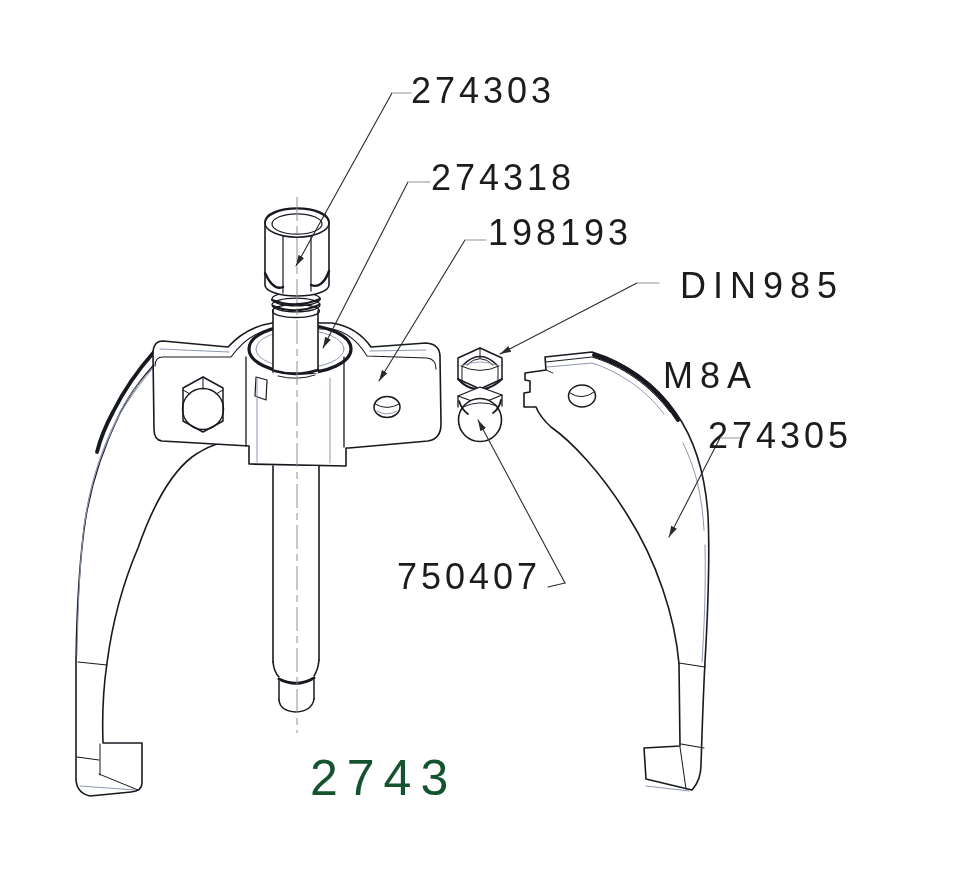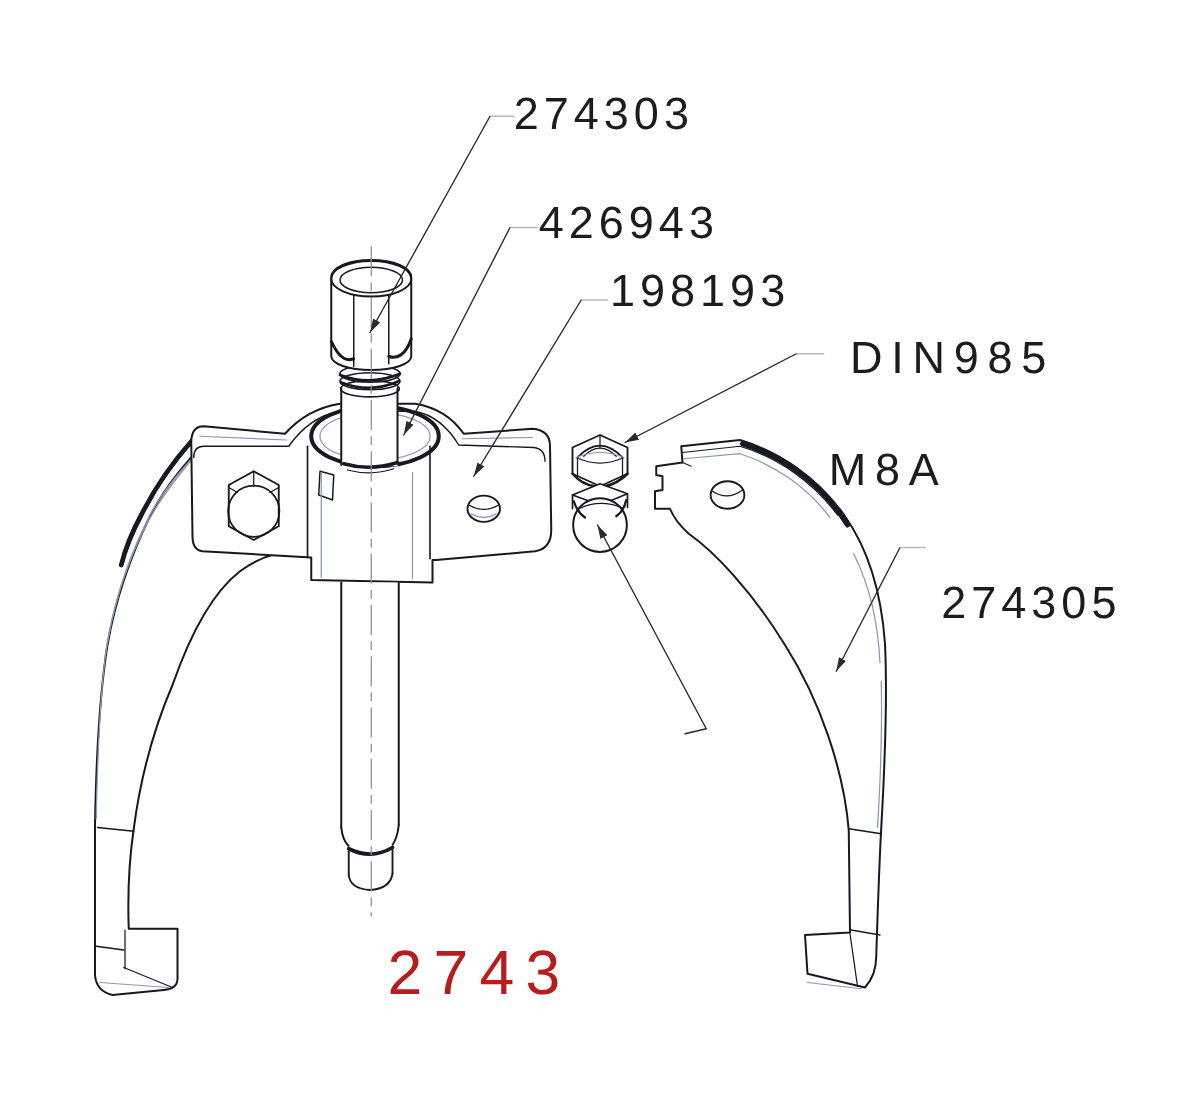--- a/index.html
+++ b/index.html
@@ -6,21 +6,21 @@
   .stage{
     position:relative;width:908px;height:878px;background:#ffffff;
     font-family:"Liberation Sans", sans-serif;overflow:hidden;padding-left:25px;
   }
   .stage svg{position:absolute;left:0;top:0;}
   .lbl{
     position:absolute;color:#1c1c1c;font-size:36px;letter-spacing:4px;
     line-height:38px;white-space:pre;font-weight:400;
   }
   .lbl.small-spaced{letter-spacing:7px;}
-  .lbl.title{font-size:50px;letter-spacing:9px;line-height:52px;color:#b91c1c;}
+  .lbl.title{font-size:50px;letter-spacing:9px;line-height:52px;color:#14532d;}
 </style>
 </head>
 <body>
 
 <div class="stage">
 
 <svg width="958" height="878" viewBox="0 0 958 878">
   <defs>
     <marker id="arw" markerUnits="userSpaceOnUse" markerWidth="12" markerHeight="8" refX="11" refY="4" orient="auto">
       <path d="M0,0.8 L11,4 L0,7.2 Z" fill="#2b2b2b"></path>
@@ -171,20 +171,21 @@
   <g fill="none" stroke-width="1.3" stroke-linecap="round" stroke="#b8b8b8">
     <path d="M393,93 L411,93"></path>
     <path d="M409,182 L430,182"></path>
     <path d="M466,240 L486,240"></path>
     <path d="M638,283 L659,283"></path>
     <path d="M721,438 L740,438"></path>
   </g>
 </svg>
 
 <div class="lbl" style="left:411px;top:72px;">274303</div>
-<div class="lbl" style="left:431px;top:159px;">426943</div>
+<div class="lbl" style="left:431px;top:159px;">274318</div>
 <div class="lbl" style="left:488px;top:214px;">198193</div>
 <div class="lbl small-spaced" style="left:680px;top:267px;">DIN985</div>
 <div class="lbl small-spaced" style="left:663px;top:322px;margin-top:35px;">M8A</div>
-<div class="lbl" style="left:753px;top:417px;margin-top:46px;">274305</div>
+<div class="lbl" style="left:708px;top:417px;">274305</div>
+<div class="lbl" style="left:397px;top:558px;">750407</div>
 <div class="lbl title" style="left:310px;top:752px;">2743</div>
 
 </div>
 
 </body></html>

